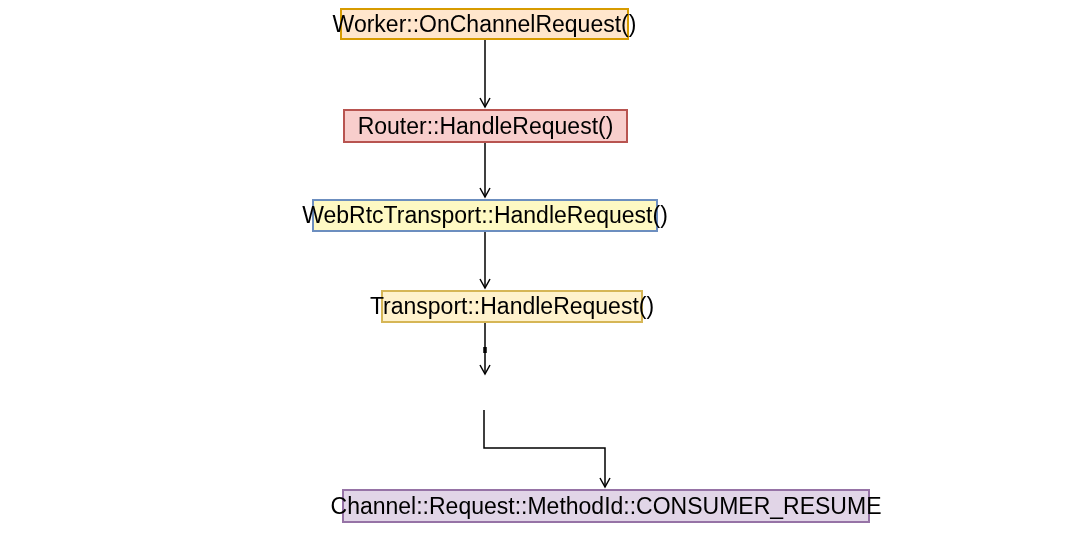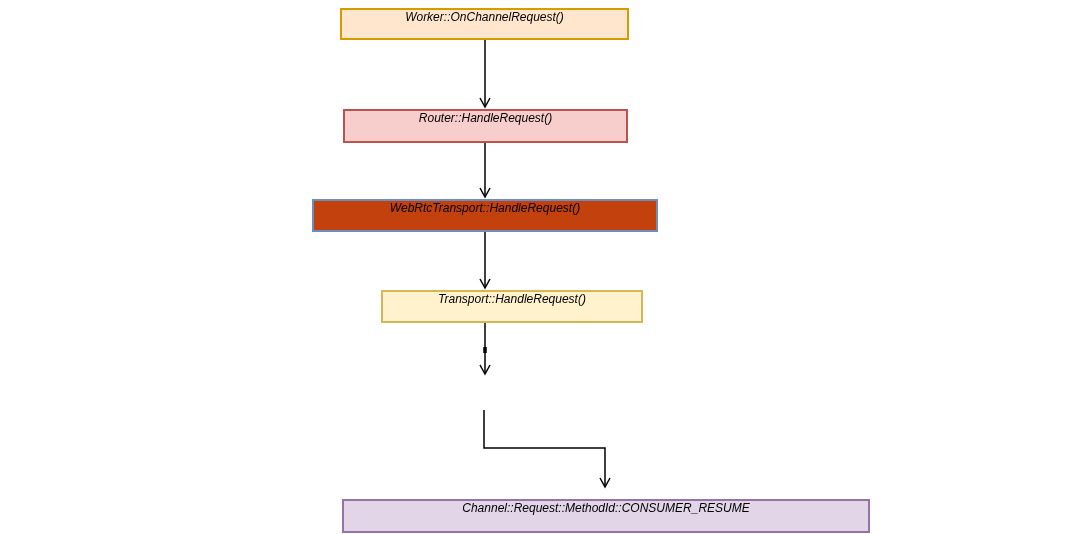--- a/index.html
+++ b/index.html
@@ -19,35 +19,34 @@
     left: 0; top: 0;
     width: 1068px; height: 534px;
     pointer-events: none;
   }
   .node {
     position: absolute;
     box-sizing: border-box;
     border: 2px solid #999999;
     background: #f5f5f5;
     display: flex;
-    align-items: flex-start;
+    align-items: center;
     justify-content: center;
-    font-size: 12px;
+    font-size: 23px;
     color: #000000;
     white-space: nowrap;
     cursor: default;
-    font-style: italic;
   }
   
   .n0 { left: 340px; top: 8px;   width: 289px; height: 32px; }
   .n1 { left: 343px; top: 109px; width: 285px; height: 34px; }
   .n2 { left: 312px; top: 199px; width: 346px; height: 33px; }
   .n3 { left: 353px; top: 290px; width: 262px; height: 33px; margin-left: 28px; }
   .n4 { left: 353px; top: 376px; width: 264px; height: 34px; }
-  .n5 { left: 342px; top: 489px; width: 528px; height: 34px; margin-top: 10px; }
+  .n5 { left: 342px; top: 489px; width: 528px; height: 34px; }
 </style>
 </head>
 <body>
 
 <div class="canvas">
 
   <svg class="edges" width="1068" height="534" viewBox="0 0 1068 534" xmlns="http://www.w3.org/2000/svg">
     <defs>
       <marker id="arrowV" markerWidth="12" markerHeight="12" refX="10" refY="6" orient="auto" markerUnits="userSpaceOnUse">
         <path d="M1,1 L10,6 L1,11" fill="none" stroke="#000000" stroke-width="1.5"></path>
@@ -62,21 +61,21 @@
   </svg>
 
   <div class="node n0" style="background: rgb(255, 230, 204); border-color: rgb(215, 155, 0); color: rgb(0, 0, 0);">
     <span>Worker::OnChannelRequest()</span>
   </div>
 
   <div class="node n1" style="background: rgb(248, 206, 204); border-color: rgb(184, 84, 80); color: rgb(0, 0, 0);">
     <span>Router::HandleRequest()</span>
   </div>
 
-  <div class="node n2" style="background: #c2410c; border-color: rgb(108, 142, 191); color: rgb(0, 0, 0);">
+  <div class="node n2" style="background: #fef9c3; border-color: rgb(108, 142, 191); color: rgb(0, 0, 0);">
     <span>WebRtcTransport::HandleRequest()</span>
   </div>
 
   <div class="node n3" style="background: rgb(255, 242, 204); border-color: rgb(214, 182, 86); color: rgb(0, 0, 0);">
     <span>Transport::HandleRequest()</span>
   </div>
 
 
   <div class="node n5" style="background: rgb(225, 213, 231); border-color: rgb(150, 115, 166); color: rgb(0, 0, 0);">
     <span>Channel::Request::MethodId::CONSUMER_RESUME</span>

